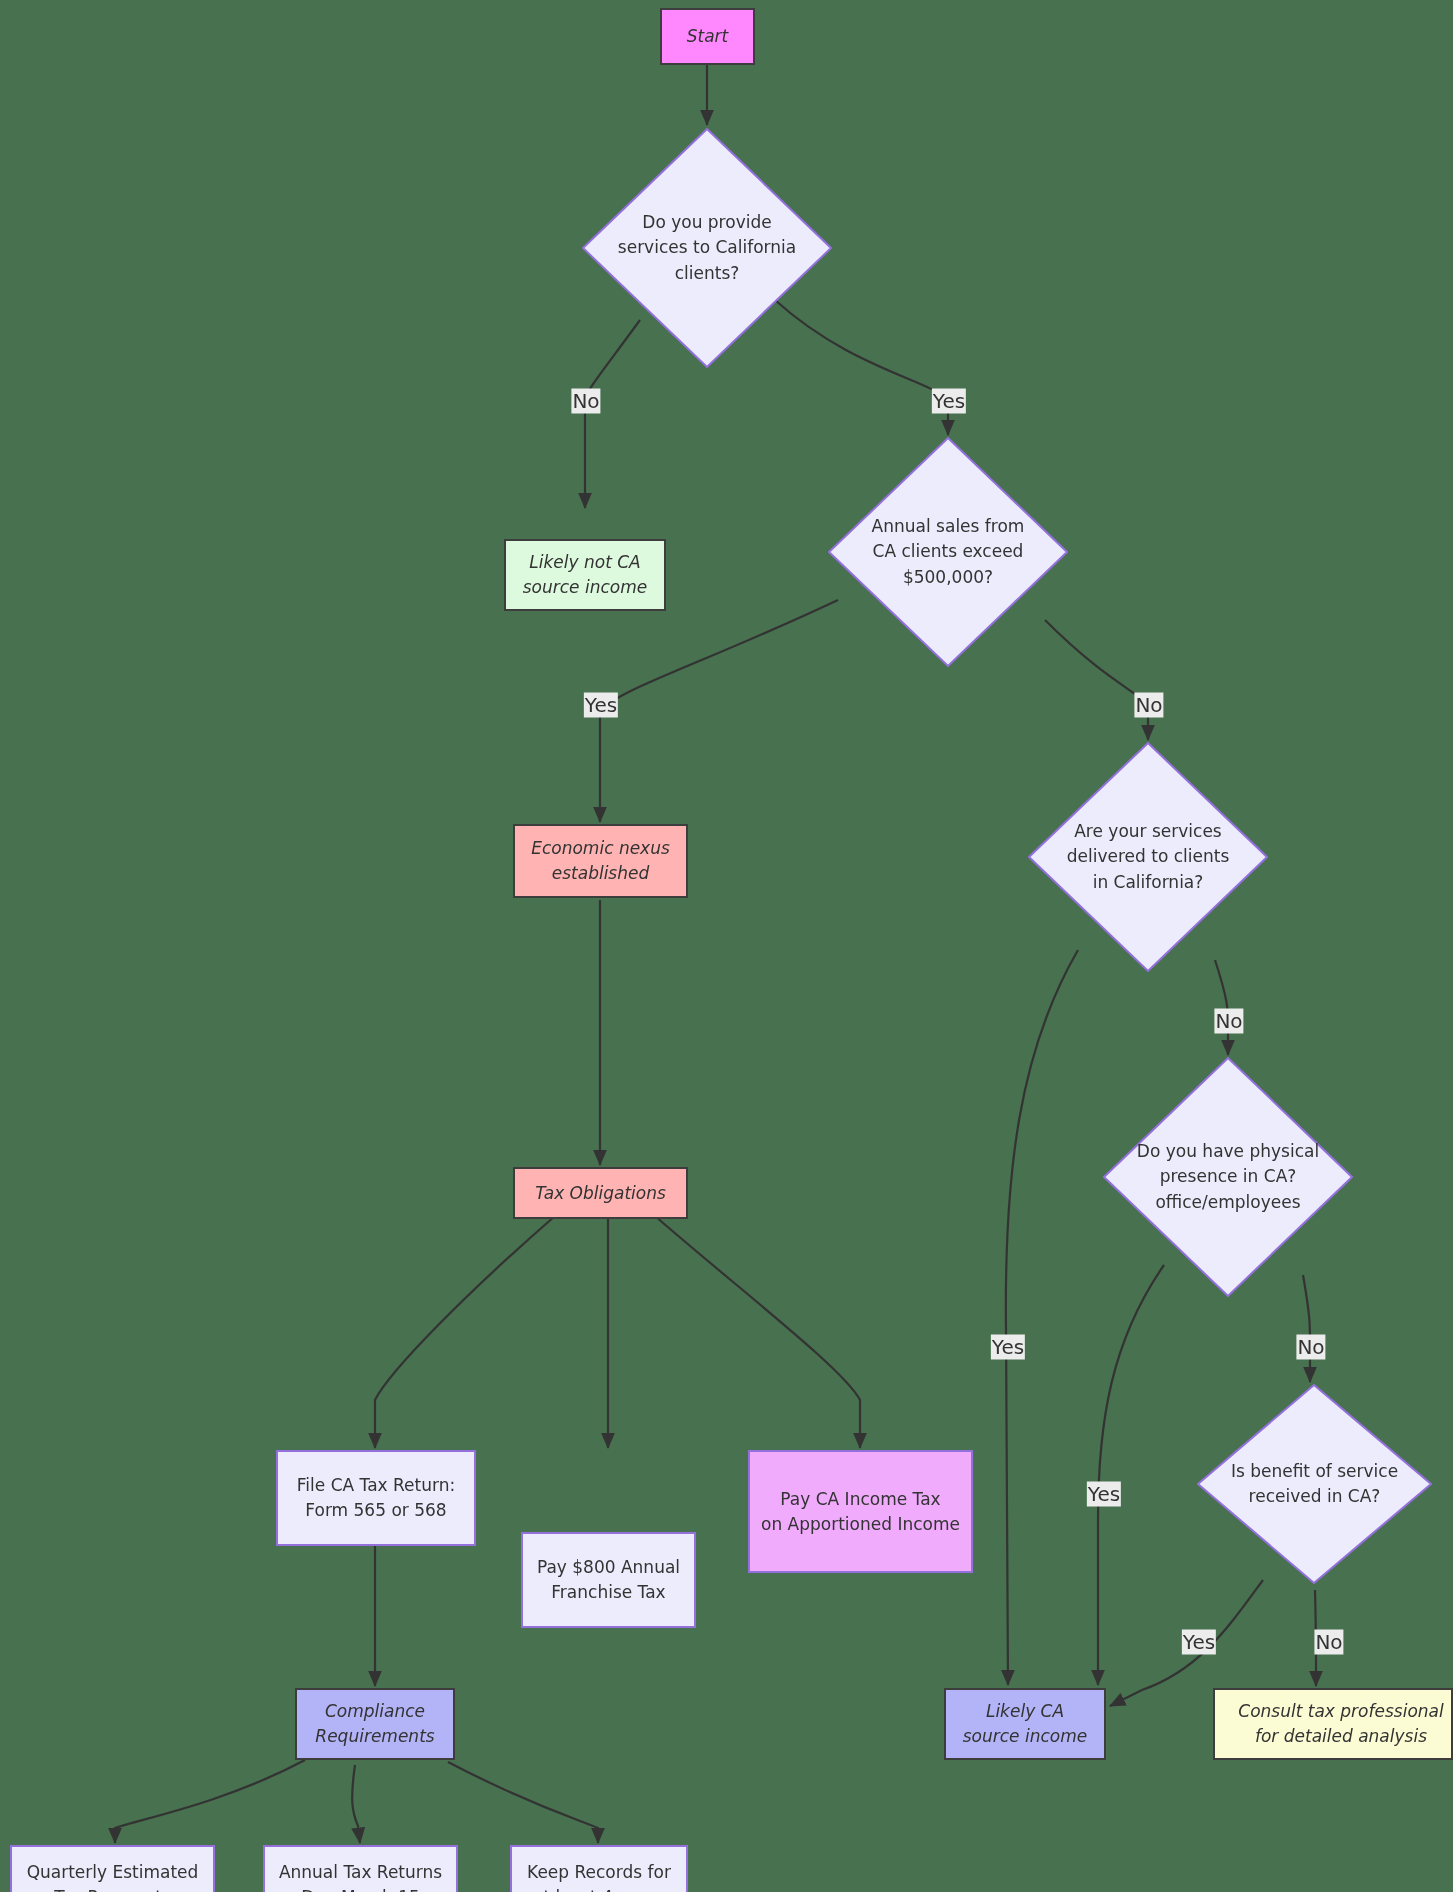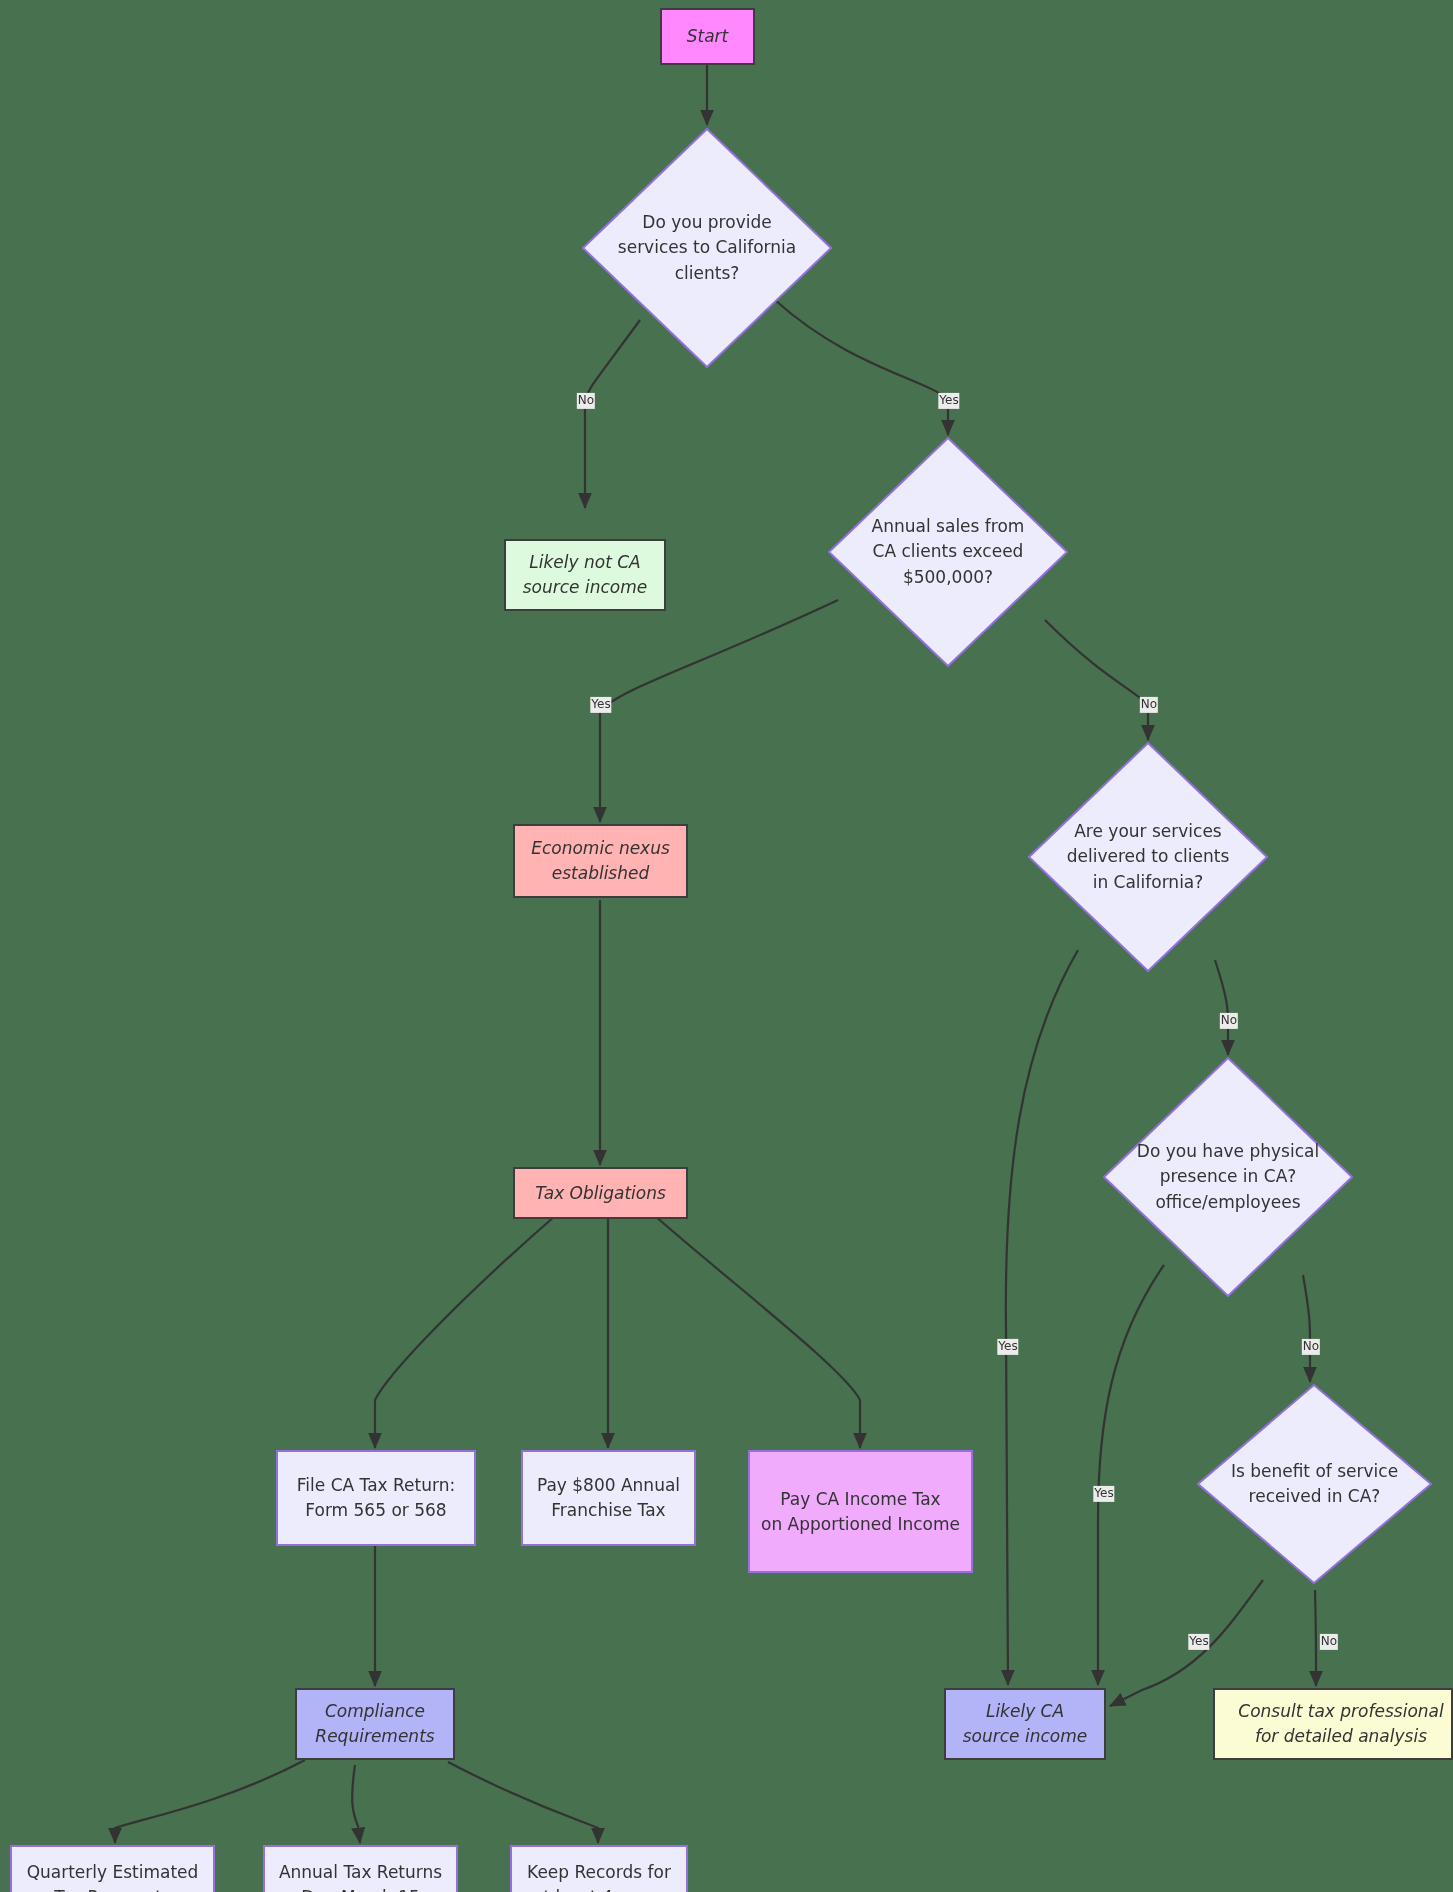--- a/index.html
+++ b/index.html
@@ -61,21 +61,21 @@
     text-align: center;
     color: #333333;
     font-size: 17px;
     line-height: 1.5;
     white-space: pre-line;
   }
   .edge-label {
     position: absolute;
     background: #ececec;
     color: #333333;
-    font-size: 12px;
+    font-size: 20px;
     line-height: 1.1;
     padding: 1px 1px 2px 1px;
     transform: translate(-50%, -50%);
     white-space: nowrap;
   }
 </style>
 </head>
 <body>
 
 <div id="canvas">
@@ -185,21 +185,21 @@
 presence in CA?
 office/employees</div>
   </div>
 
   <div class="node rect-purple" style="left:276px; top:1450px; width:200px; height:96px;
               background:#ececfc;">
     <span>File CA Tax Return:
 Form 565 or 568</span>
   </div>
 
-  <div class="node rect-purple" style="left:521px; top:1450px; width:175px; height:96px;
+  <div class="node rect-purple" style="left:521px; top:1532px; width:175px; height:96px;
               background:#ececfc;">
     <span>Pay $800 Annual
 Franchise Tax</span>
   </div>
 
   <div class="node rect-purple" style="left:748px; top:1450px; width:225px; height:123px;
               background:#f0abfc;">
     <span>Pay CA Income Tax
 on Apportioned Income</span>
   </div>

